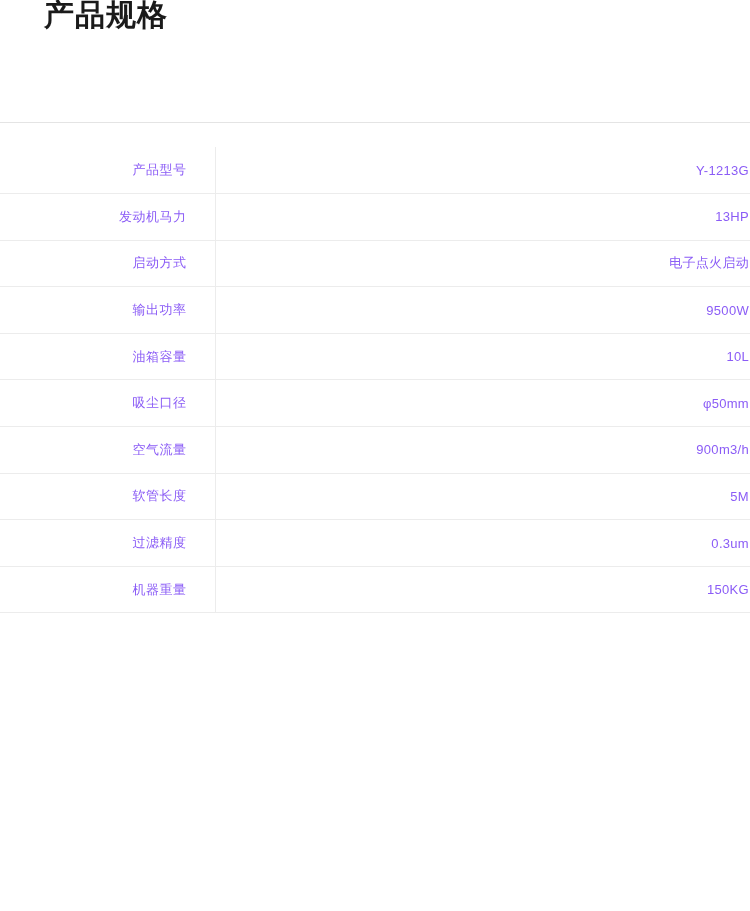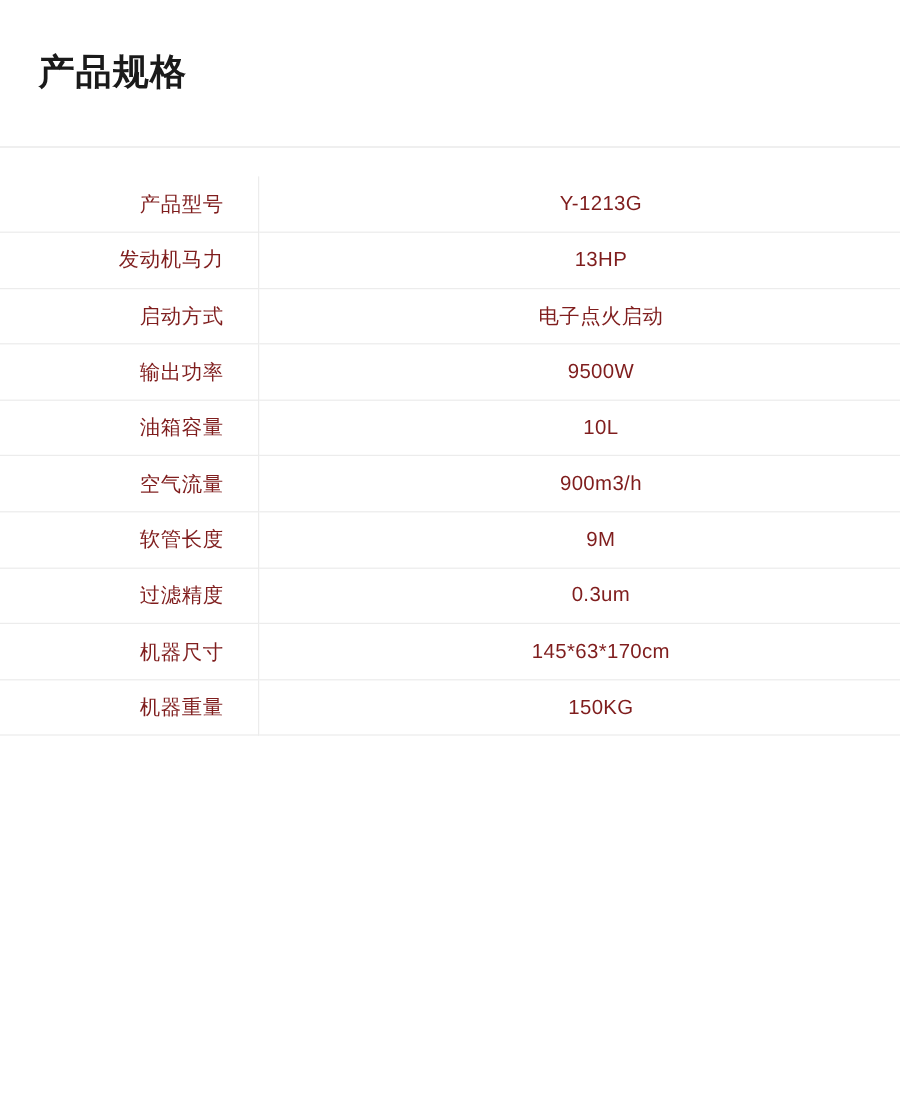--- a/index.html
+++ b/index.html
@@ -19,22 +19,21 @@
     position: relative;
     width: 750px;
     height: 911px;
     box-sizing: border-box;
   }
 
   
   .header {
     height: 122px;
     display: flex;
-    align-items: center;
-    padding-left: 32px;
+    padding-left: 44px;
     box-sizing: border-box;
   }
   .header-title {
     font-size: 30px;
     font-weight: bold;
     color: #1a1a1a;
     letter-spacing: 1px;
     line-height: 1;
   }
   .header-rule {
@@ -50,38 +49,38 @@
     table-layout: fixed;
     margin-top: 24px;
   }
   .spec-table col.c-label { width: 215px; }
   .spec-table col.c-value { width: 535px; }
 
   .spec-row > td {
     height: 46.6px;
     border-bottom: 1px solid #ececec;
     vertical-align: middle;
-    font-size: 17px;
-    color: #7f1d1d;
+    font-size: 13px;
+    color: #8b5cf6;
     box-sizing: border-box;
   }
   .spec-row:last-child > td {
     border-bottom: 1px solid #ececec;
     margin-left: 33px;
   }
 
   .cell-label {
     text-align: right;
     padding-right: 28px;
     border-right: 1px solid #ececec;
     color: #1f1f1f;
     letter-spacing: 0.5px;
   }
   .cell-value {
-    text-align: center;
+    text-align: right;
     padding-left: 37px;
     color: #2b2b2b;
     letter-spacing: 0.3px;
   }
 
   .footer-space {
     height: 60px;
   }
 </style>
 </head>
@@ -114,34 +113,34 @@
       </tr>
       <tr class="spec-row">
         <td class="cell-label">输出功率</td>
         <td class="cell-value">9500W</td>
       </tr>
       <tr class="spec-row">
         <td class="cell-label">油箱容量</td>
         <td class="cell-value">10L</td>
       </tr>
       <tr class="spec-row">
+        <td class="cell-label">吸尘口径</td>
+        <td class="cell-value">φ50mm</td>
+      </tr>
+      <tr class="spec-row">
         <td class="cell-label">空气流量</td>
         <td class="cell-value">900m3/h</td>
       </tr>
       <tr class="spec-row">
         <td class="cell-label">软管长度</td>
-        <td class="cell-value">9M</td>
+        <td class="cell-value">5M</td>
       </tr>
       <tr class="spec-row">
         <td class="cell-label">过滤精度</td>
         <td class="cell-value">0.3um</td>
-      </tr>
-      <tr class="spec-row">
-        <td class="cell-label">机器尺寸</td>
-        <td class="cell-value">145*63*170cm</td>
       </tr>
       <tr class="spec-row">
         <td class="cell-label">机器重量</td>
         <td class="cell-value">150KG</td>
       </tr>
     </tbody>
   </table>
 
   <div class="footer-space"></div>
 </div>

